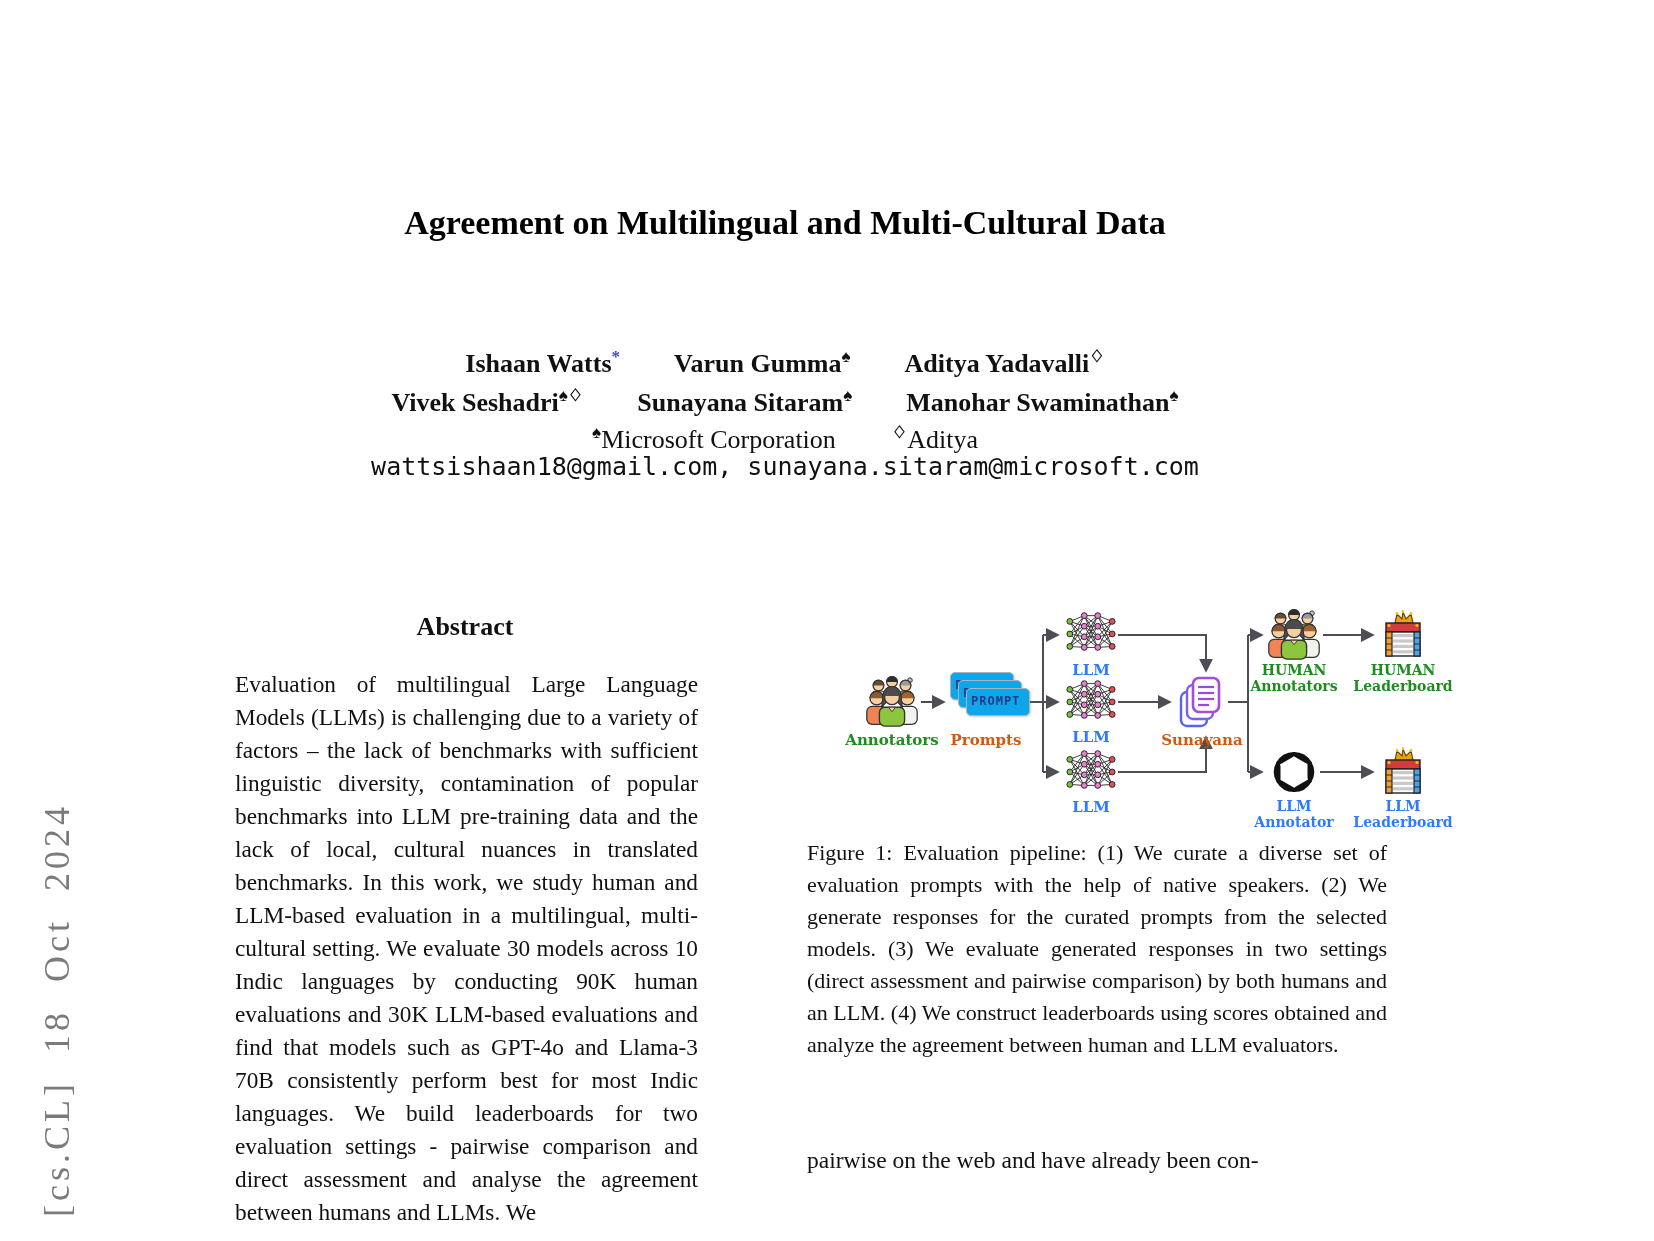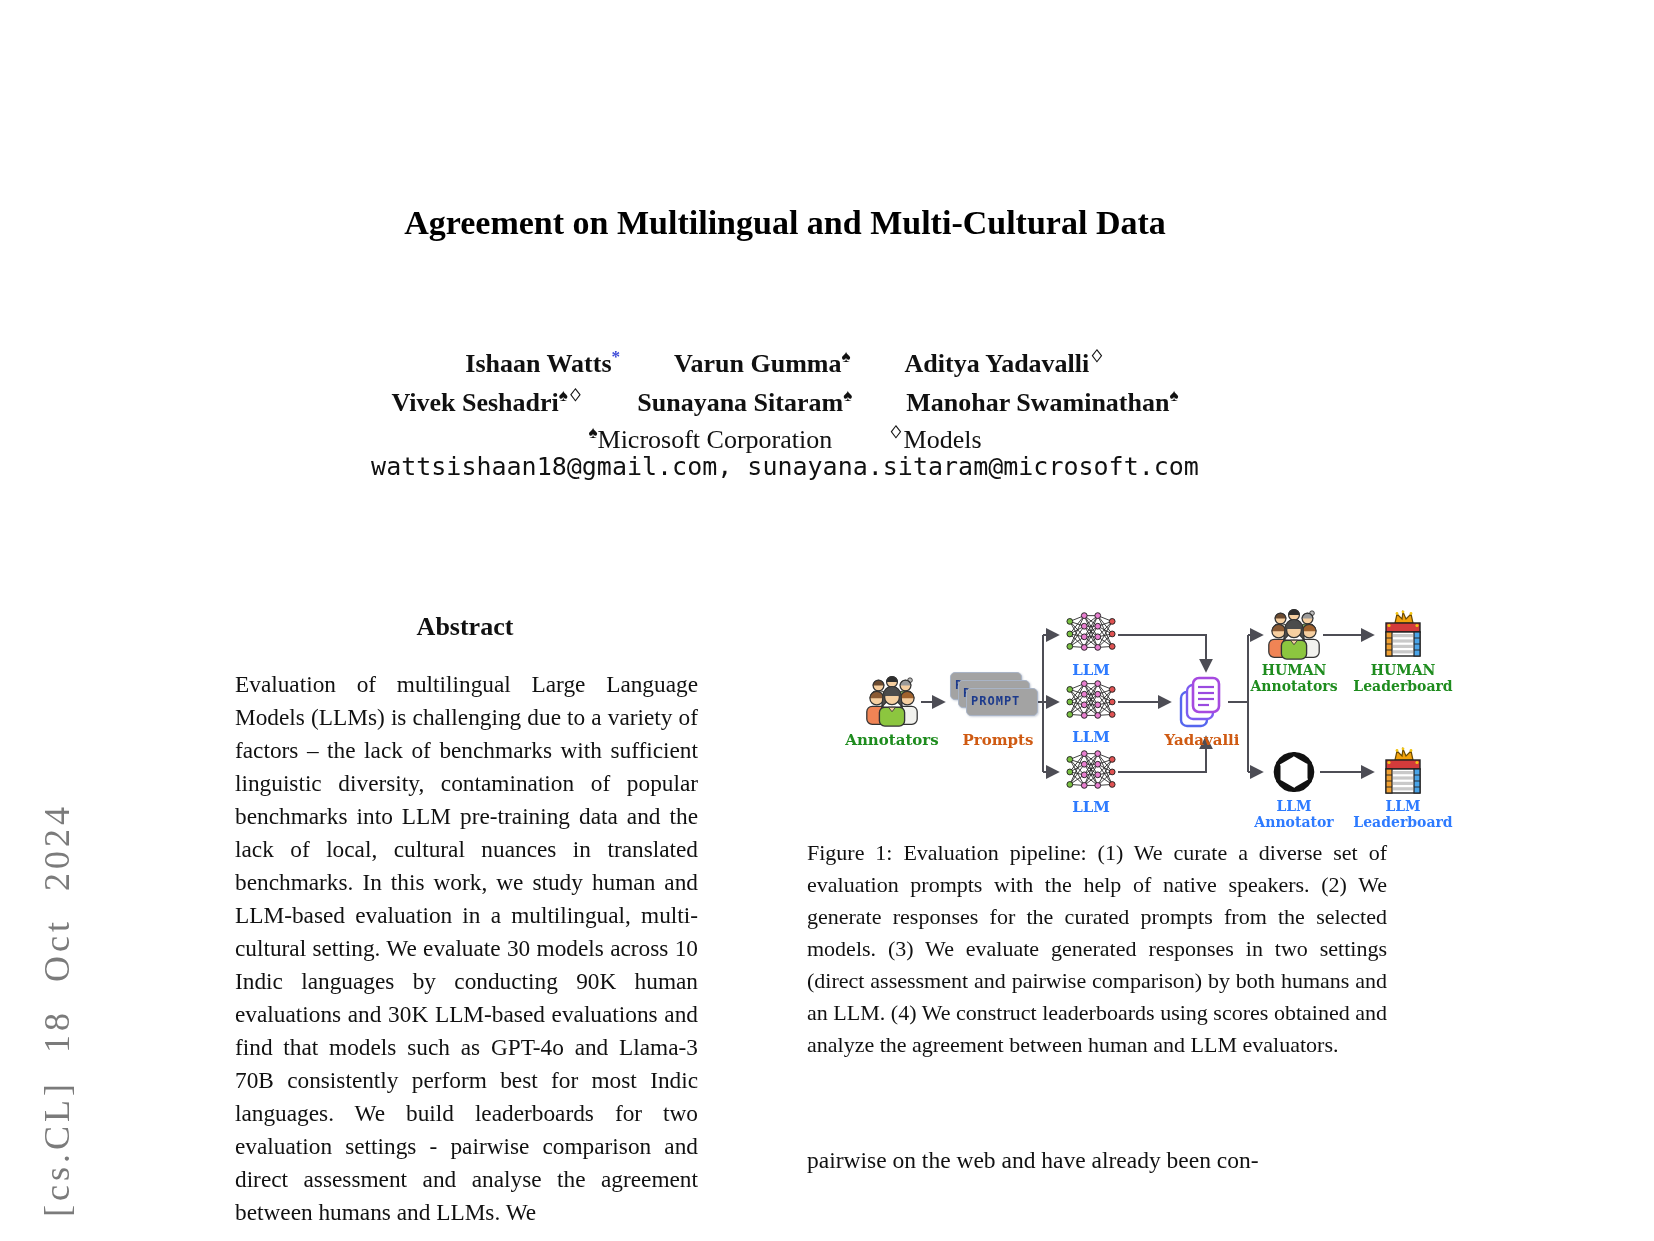--- a/index.html
+++ b/index.html
@@ -48,21 +48,21 @@
   .figure svg.connectors{position:absolute;left:0;top:0;}
   .icon{position:absolute;}
   .fig-label{position:absolute;width:110px;text-align:center;
     font-family:"DejaVu Serif",serif;font-weight:bold;font-size:15px;line-height:17px;
     white-space:pre-line;}
   .fig-label.small{font-size:14px;line-height:16px;}
   .green{color:#1e8c1e;}
   .orange{color:#cf5a12;}
   .blue{color:#2e7bff;}
 
-  .prompt-card{position:absolute;width:72px;height:28px;background:#a3a3a3;
+  .prompt-card{position:absolute;width:64px;height:28px;background:#0ea5e9;
     border:1.6px solid #a9b4c6;border-radius:5px;box-sizing:border-box;
     font-family:"DejaVu Sans Mono",monospace;font-weight:bold;font-size:12px;
     color:#1c3a8c;line-height:25px;padding-left:4px;letter-spacing:1px;overflow:hidden;
     box-shadow:1px 1px 2px rgba(60,80,120,.25);}
 </style>
 </head>
 <body>
 
 <svg width="0" height="0" style="position:absolute" aria-hidden="true">
   <defs>
@@ -180,21 +180,21 @@
   <span><span>Aditya Yadavalli</span><sup class="marker">♢</sup></span>
 </div>
 
 <div class="abs authors-row row2">
   <span><span>Vivek Seshadri</span><sup class="marker">♠♢</sup></span>
   <span><span>Sunayana Sitaram</span><sup class="marker">♠</sup></span>
   <span><span>Manohar Swaminathan</span><sup class="marker">♠</sup></span>
 </div>
 
 <div class="abs affil-row">
-  <sup class="marker">♠</sup><span>Microsoft Corporation</span><span class="affil-gap"></span><sup class="marker">♢</sup><span>Models</span>
+  <sup class="marker">♠</sup><span>Microsoft Corporation</span><span class="affil-gap"></span><sup class="marker">♢</sup><span>Aditya</span>
 </div>
 
 <div class="abs emails-row">wattsishaan18@gmail.com, sunayana.sitaram@microsoft.com</div>
 
 <div class="abs abstract-heading">Abstract</div>
 <div class="abs abstract-text">Evaluation of multilingual Large Language Models (LLMs) is challenging due to a variety of factors – the lack of benchmarks with sufficient linguistic diversity, contamination of popular benchmarks into LLM pre-training data and the lack of local, cultural nuances in translated benchmarks. In this work, we study human and LLM-based evaluation in a multilingual, multi-cultural setting. We evaluate 30 models across 10 Indic languages by conducting 90K human evaluations and 30K LLM-based evaluations and find that models such as GPT-4o and Llama-3 70B consistently perform best for most Indic languages. We build leaderboards for two evaluation settings - pairwise comparison and direct assessment and analyse the agreement between humans and LLMs. We</div>
 
 <div class="abs figure">
   <svg class="connectors" width="648" height="285">
     <g fill="none" stroke="#4d4d55" stroke-width="2">
@@ -216,41 +216,41 @@
   </svg>
 
   <svg class="icon" style="left:50px;top:112px" width="54" height="56">
       <use href="#people-group"></use>
     </svg>
   <div class="fig-label green" style="left:22px;top:172px">Annotators</div>
 
   <div class="prompt-card" style="left:135px;top:112px">PROMPT</div>
   <div class="prompt-card" style="left:143px;top:120px">PROMPT</div>
   <div class="prompt-card" style="left:151px;top:128px">PROMPT</div>
-  <div class="fig-label orange" style="left:128px;top:172px">Prompts</div>
+  <div class="fig-label orange" style="left:116px;top:172px">Prompts</div>
 
   <svg class="icon" style="left:250px;top:49px" width="52" height="46">
       <use href="#neural-net"></use>
     </svg>
   <div class="fig-label blue" style="left:221px;top:102px">LLM</div>
 
   <svg class="icon" style="left:250px;top:117px" width="52" height="46">
       <use href="#neural-net"></use>
     </svg>
   <div class="fig-label blue" style="left:221px;top:169px">LLM</div>
 
   <svg class="icon" style="left:250px;top:187px" width="52" height="46">
       <use href="#neural-net"></use>
     </svg>
   <div class="fig-label blue" style="left:221px;top:239px">LLM</div>
 
   <svg class="icon" style="left:362px;top:116px" width="50" height="54">
       <use href="#docs-stack"></use>
     </svg>
-  <div class="fig-label orange" style="left:332px;top:172px">Yadavalli</div>
+  <div class="fig-label orange" style="left:332px;top:172px">Sunayana</div>
 
   <svg class="icon" style="left:452px;top:45px" width="54" height="56">
       <use href="#people-group"></use>
     </svg>
   <div class="fig-label small green" style="left:424px;top:102px">HUMAN
 Annotators</div>
 
   <svg class="icon" style="left:565px;top:50px" width="46" height="50">
       <use href="#leaderboard"></use>
     </svg>

